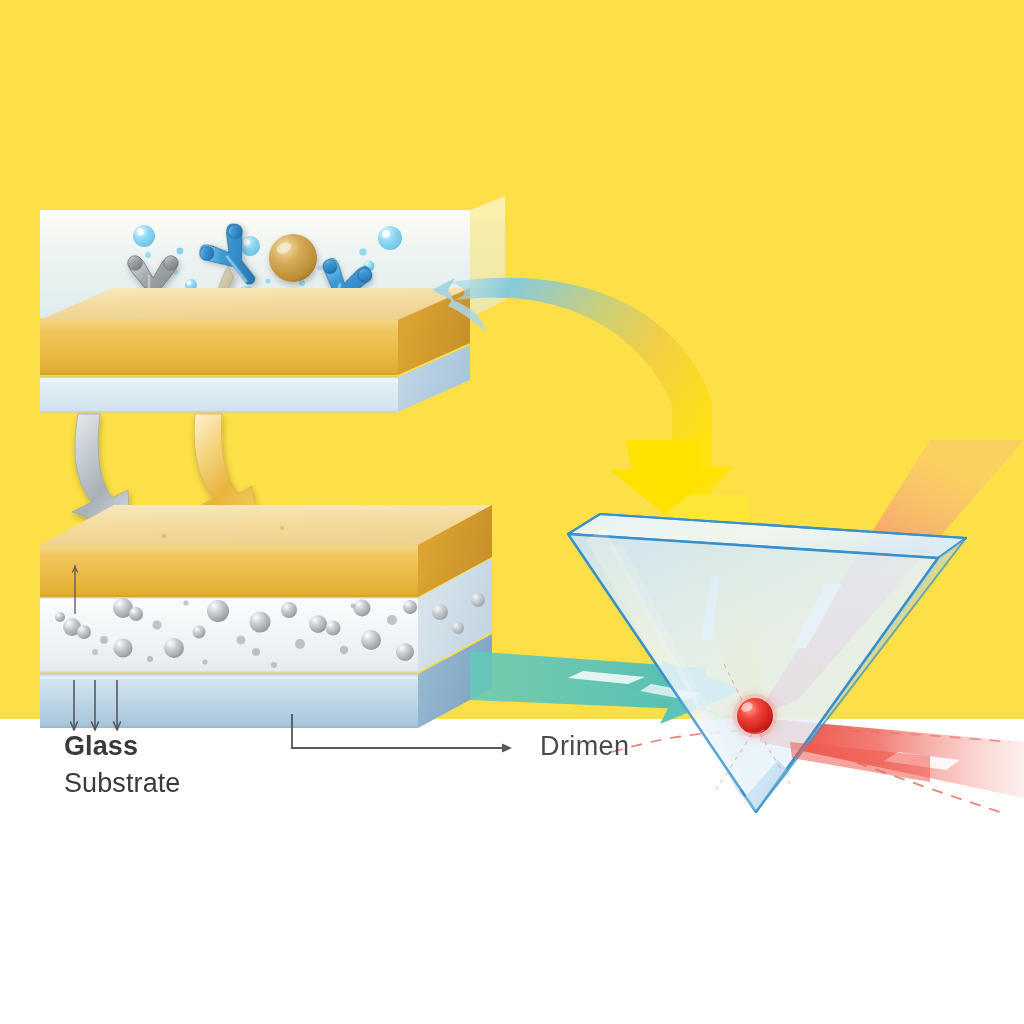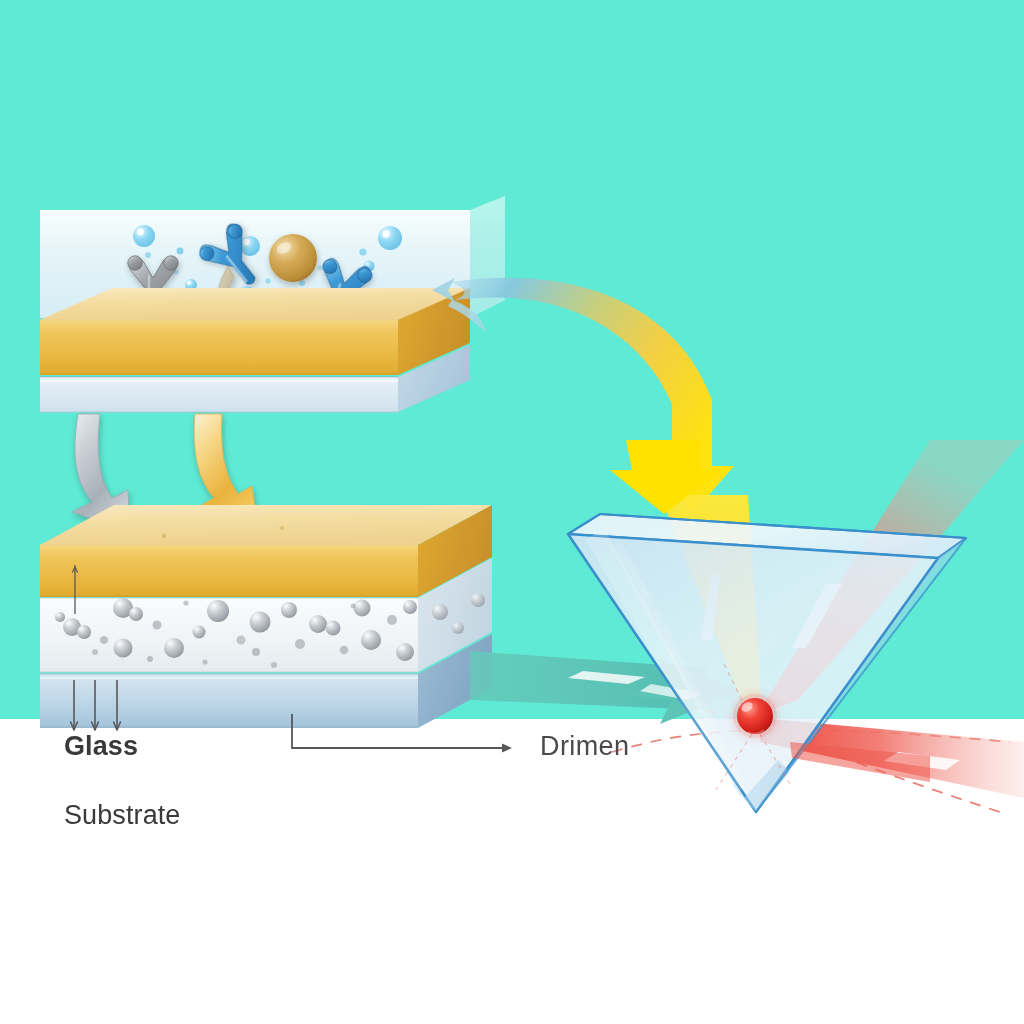--- a/index.html
+++ b/index.html
@@ -2,25 +2,25 @@
 <html><head>
 <meta charset="utf-8">
 <title>SPR Biosensor Diagram</title>
 <style>
   html,body{margin:0;padding:0;background:#ffffff;}
   body{
     width:1024px;height:1024px;overflow:hidden;
     font-family:"Liberation Sans", sans-serif;
     -webkit-font-smoothing:antialiased;
   }
-  #stage{position:relative;width:1024px;height:719px;background:#5eead4;}
+  #stage{position:relative;width:1024px;height:719px;background:#fde047;}
   #stage svg{position:absolute;left:0;top:0;}
   .lbl{position:absolute;color:#3a3a3c;white-space:nowrap;}
   #glass-label{left:64px;top:731px;font-size:27px;font-weight:bold;letter-spacing:.1px;}
-  #substrate-label{left:64px;top:800px;font-size:27px;font-weight:normal;letter-spacing:.1px;}
+  #substrate-label{left:64px;top:768px;font-size:27px;font-weight:normal;letter-spacing:.1px;}
   #drimen-label{left:540px;top:731px;font-size:27px;font-weight:normal;color:#4a4a4c;letter-spacing:.4px;}
 </style>
 </head>
 <body>
 
 <div id="stage">
 
 <svg width="1024" height="1024" viewBox="0 0 1024 1024">
   <defs>
 

